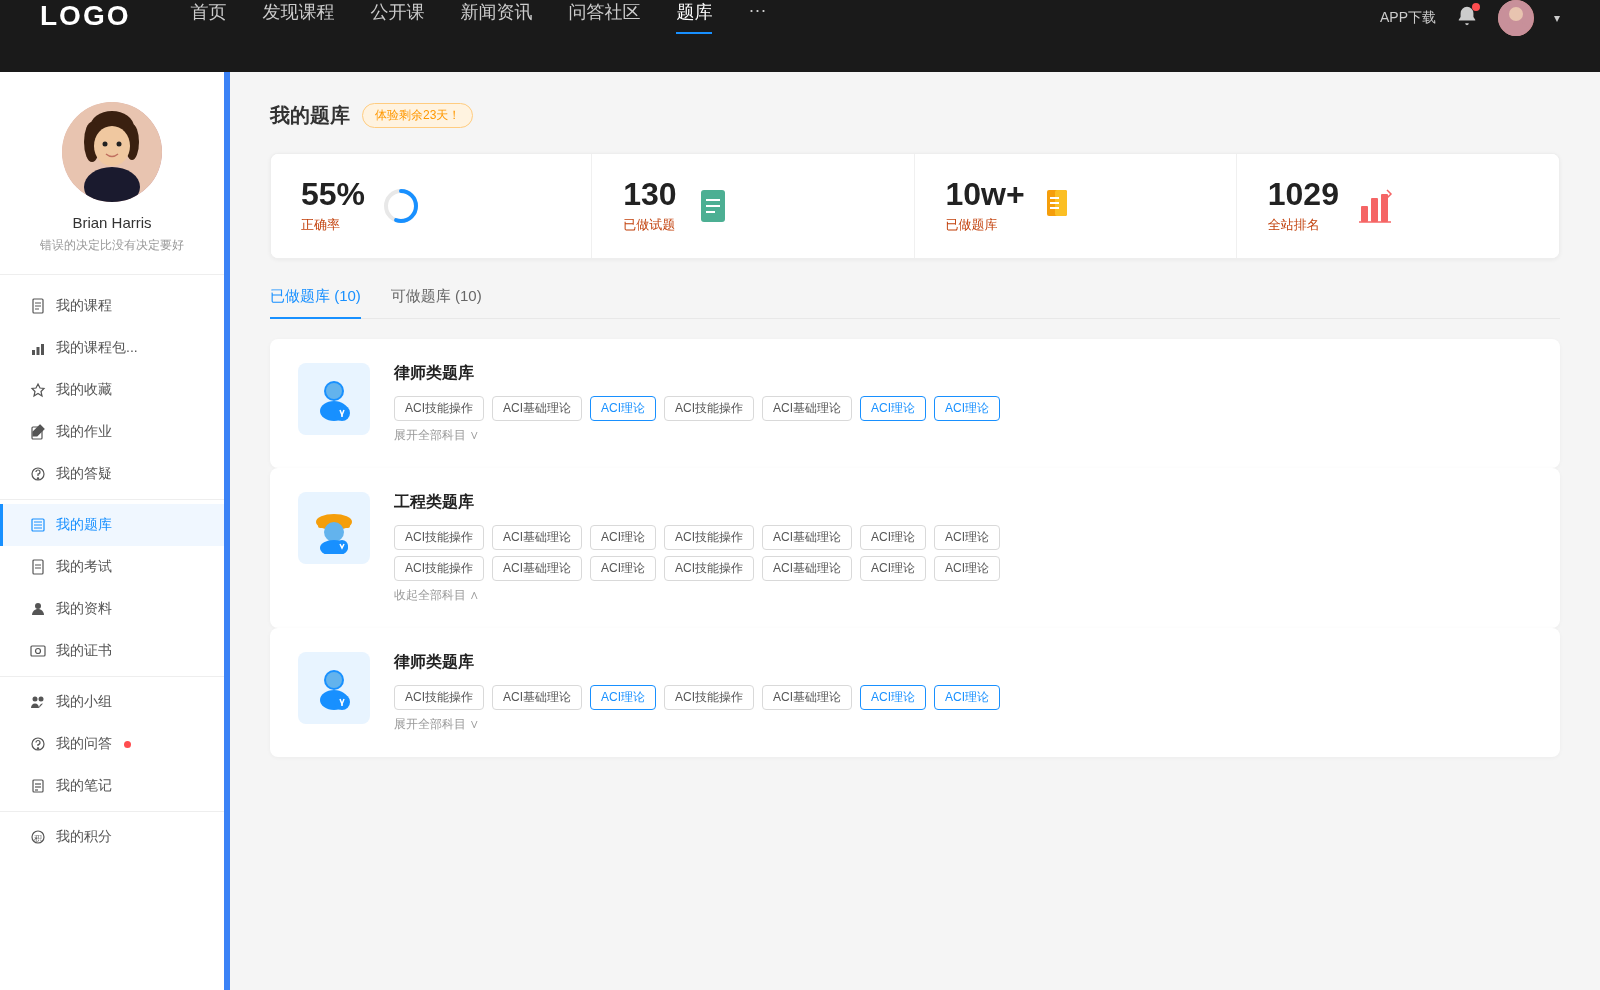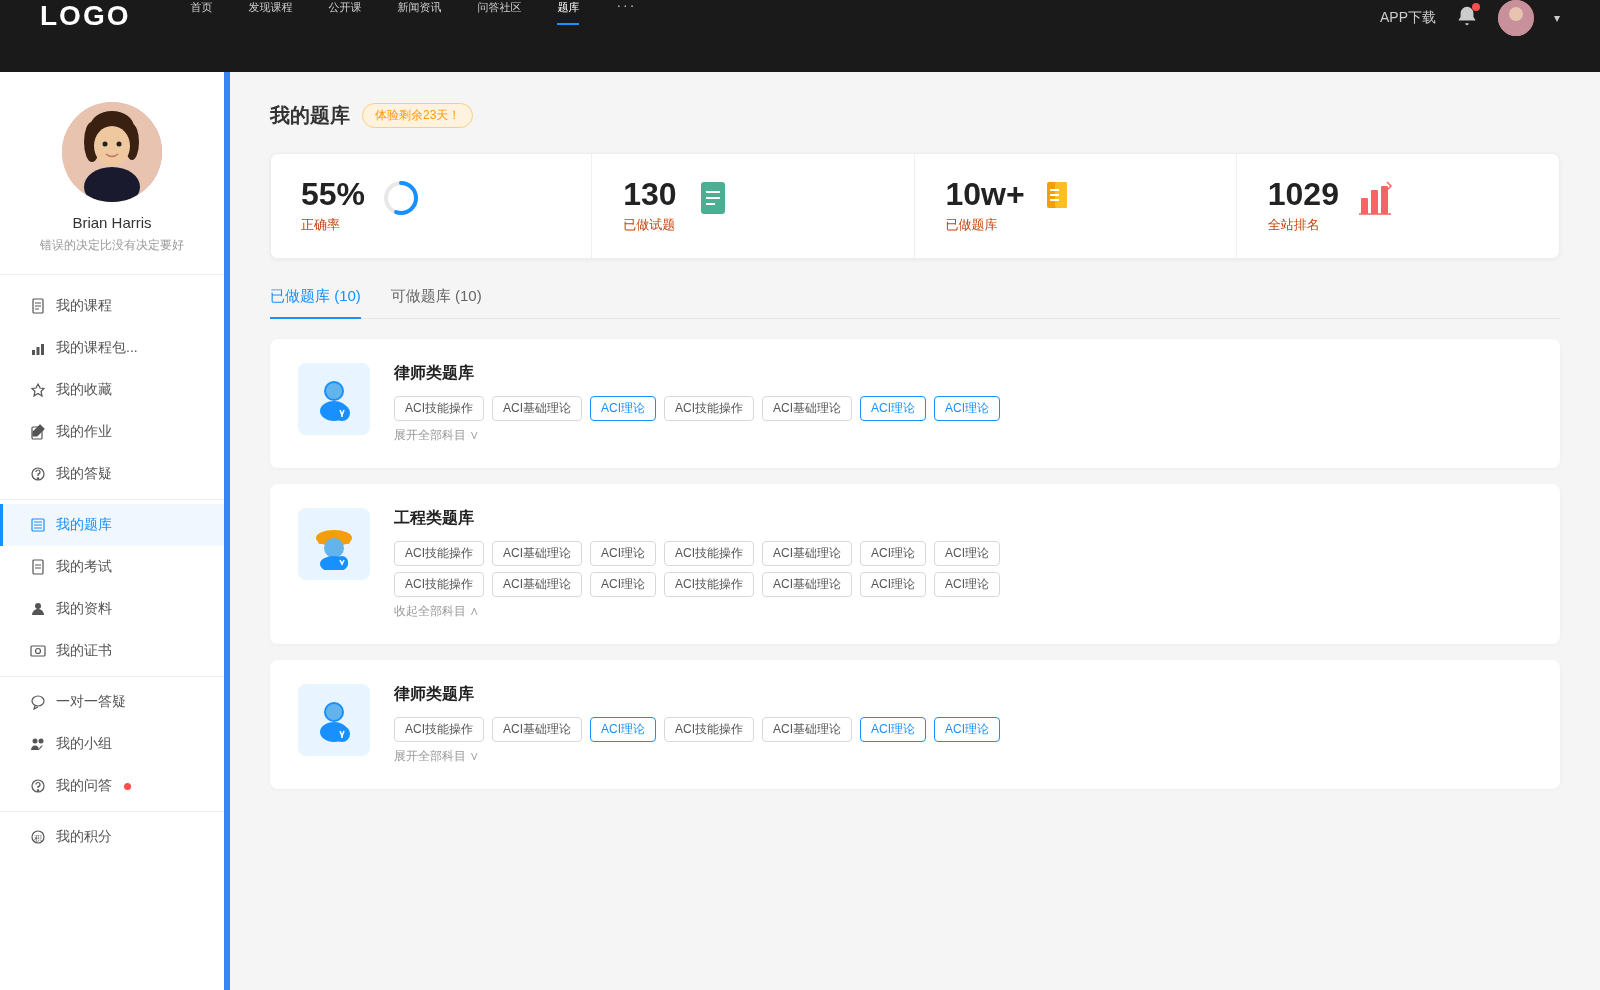--- a/index.html
+++ b/index.html
@@ -23,25 +23,24 @@
       margin-right: 60px;
       letter-spacing: 2px;
     }
     .nav-links {
       display: flex;
       gap: 36px;
       flex: 1;
     }
     .nav-link {
       color: #ccc;
-      font-size: 11px;
+      font-size: 18px;
       cursor: pointer;
       position: relative;
       padding-bottom: 4px;
-      font-family: Liberation Mono, monospace;
     }
     .nav-link.active {
       color: #fff;
     }
     .nav-link.active::after {
       content: '';
       position: absolute;
       bottom: -6px;
       left: 0; right: 0;
       height: 2px;
@@ -215,20 +214,21 @@
       border-radius: 8px;
       overflow: hidden;
       margin-bottom: 28px;
       background: white;
       box-shadow: 0 1px 4px rgba(0,0,0,0.05);
     }
     .stat-card {
       background: white;
       padding: 24px 30px;
       display: flex;
+      align-items: center;
       gap: 16px;
       border-right: 1px solid #f0f0f0;
     }
     .stat-card:last-child { border-right: none; }
     .stat-info {}
     .stat-value {
       font-size: 32px;
       font-weight: bold;
       color: #222;
       line-height: 1;
@@ -272,21 +272,20 @@
 
     
     .qbank-list {
       display: flex;
       flex-direction: column;
       gap: 0;
     }
     .qbank-card {
       background: white;
       border-radius: 8px;
-      margin-bottom: 16px;
       padding: 24px 28px;
       box-shadow: 0 1px 4px rgba(0,0,0,0.04);
     }
     .qbank-card-inner {
       display: flex;
       align-items: flex-start;
       gap: 24px;
     }
     .qbank-icon-wrap {
       width: 72px; height: 72px;
@@ -465,43 +464,45 @@
         </li>
         <li class="sidebar-menu-item">
           <span class="item-icon"><svg viewBox="0 0 16 16" fill="none" stroke="currentColor" stroke-width="1.2">
               <rect x="1" y="3" width="14" height="10" rx="1"></rect>
               <circle cx="8" cy="8" r="2.5"></circle>
             </svg></span>
           <span>我的证书</span>
         </li>
         <hr class="sidebar-divider">
         <li class="sidebar-menu-item">
-          <span class="item-icon"><svg viewBox="0 0 16 16" fill="none" stroke="currentColor" stroke-width="1.2">
-              <ellipse cx="8" cy="7" rx="6" ry="5"></ellipse>
-              <path d="M5 12 L4 15 L8 13"></path>
-            </svg></span>
-          <span>一对一答疑</span>
-        </li>
-        <li class="sidebar-menu-item">
           <span class="item-icon"><svg viewBox="0 0 16 16" fill="currentColor">
               <circle cx="5" cy="5" r="2.5"></circle>
               <circle cx="11" cy="5" r="2.5"></circle>
               <path d="M1 14c0-2.5 1.8-4.5 4-4.5s4 2 4 4.5"></path>
               <path d="M9 14c0-2.5 1.8-4.5 4-4.5"></path>
             </svg></span>
           <span>我的小组</span>
         </li>
         <li class="sidebar-menu-item">
           <span class="item-icon"><svg viewBox="0 0 16 16" fill="none" stroke="currentColor" stroke-width="1.2">
               <circle cx="8" cy="8" r="6"></circle>
               <path d="M6 6.5a2 2 0 1 1 2 2v1.5"></path>
               <circle cx="8" cy="12.5" r="0.7" fill="currentColor"></circle>
             </svg></span>
           <span>我的问答</span>
           <span class="dot-red"></span>
+        </li>
+        <li class="sidebar-menu-item">
+          <span class="item-icon"><svg viewBox="0 0 16 16" fill="none" stroke="currentColor" stroke-width="1.2">
+              <rect x="3" y="2" width="10" height="12" rx="1"></rect>
+              <line x1="5" y1="6" x2="11" y2="6"></line>
+              <line x1="5" y1="9" x2="11" y2="9"></line>
+              <line x1="5" y1="12" x2="8" y2="12"></line>
+            </svg></span>
+          <span>我的笔记</span>
         </li>
         <hr class="sidebar-divider">
         <li class="sidebar-menu-item">
           <span class="item-icon"><svg viewBox="0 0 16 16" fill="currentColor">
               <circle cx="8" cy="8" r="6" fill="none" stroke="currentColor" stroke-width="1.2"></circle>
               <text x="8" y="12" text-anchor="middle" font-size="8" fill="currentColor">积</text>
             </svg></span>
           <span>我的积分</span>
         </li>
       </ul>

